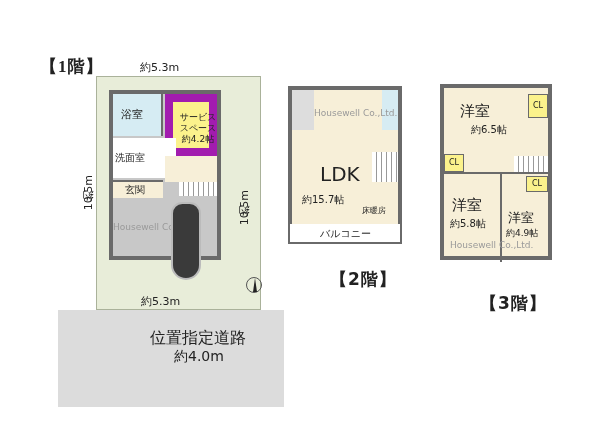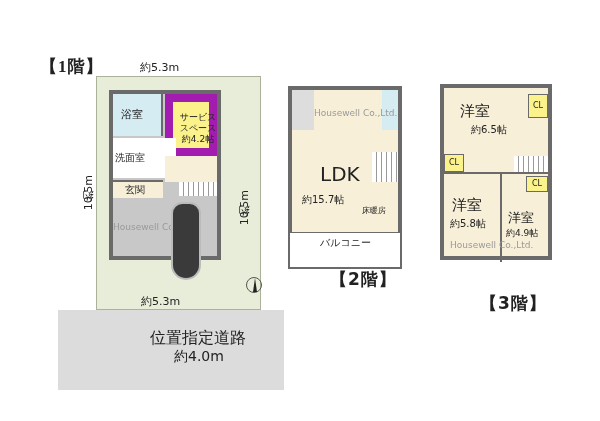--- a/index.html
+++ b/index.html
@@ -47,35 +47,35 @@
 
   <div class="abs" style="left:58px;top:108px;width:30px;height:78px;background:#3a3a3a;border-radius:12px 12px 16px 16px;border:2px solid #bbb;"></div>
 </div>
 
 <div class="abs dim" style="left:141px;top:294px;">約5.3m</div>
 
 <div class="abs" style="left:246px;top:277px;width:16px;height:16px;border:1px solid #555;border-radius:50%;">
   <div style="position:absolute;left:6px;top:0;width:0;height:0;border-left:2px solid transparent;border-right:2px solid transparent;border-bottom:14px solid #222;"></div>
 </div>
 
-<div class="abs road" style="left:58px;top:310px;width:226px;height:80px;">
+<div class="abs road" style="left:58px;top:310px;width:226px;height:97px;">
   <div class="abs" style="left:92px;top:18px;font-size:16px;">位置指定道路</div>
   <div class="abs" style="left:116px;top:38px;font-size:14px;">約4.0m</div>
 </div>
 
 <div class="abs wall" style="left:288px;top:86px;width:114px;height:150px;background:#f7efd8;">
   <div class="room" style="left:0;top:0;width:22px;height:40px;background:#ddd;"></div>
   <div class="room" style="left:90px;top:0;width:16px;height:40px;background:#d6ecf3;"></div>
   <div class="wm" style="left:22px;top:18px;">Housewell Co.,Ltd.</div>
   <div class="stairs" style="left:80px;top:62px;width:26px;height:30px;"></div>
   <div class="lbl" style="left:12px;top:72px;font-size:20px;margin-left:16px;">LDK</div>
   <div class="lbl" style="left:10px;top:104px;font-size:10px;">約15.7帖</div>
   <div class="lbl" style="left:70px;top:116px;font-size:8px;text-align:right;">床暖房</div>
 </div>
-<div class="abs" style="left:288px;top:233px;width:114px;height:36px;border:2px solid #6a6a6a;border-top:none;background:#fff;">
+<div class="abs" style="left:288px;top:224px;width:114px;height:20px;border:2px solid #6a6a6a;border-top:none;background:#fff;">
   <div class="lbl" style="left:30px;top:4px;font-size:10px;">バルコニー</div>
 </div>
 <div class="abs title" style="left:330px;top:268px;">【2階】</div>
 
 <div class="abs wall" style="left:440px;top:84px;width:112px;height:176px;background:#f7efd8;">
   <div class="room" style="left:84px;top:6px;width:20px;height:24px;background:#fbf28c;border:1px solid #6a6a6a;font-size:8px;text-align:center;line-height:22px;">CL</div>
   <div class="lbl" style="left:16px;top:14px;font-size:15px;">洋室</div>
   <div class="lbl" style="left:14px;top:36px;font-size:10px;padding-left:13px;">約6.5帖</div>
   <div class="room" style="left:0;top:66px;width:20px;height:18px;background:#fbf28c;border:1px solid #6a6a6a;font-size:8px;text-align:center;line-height:16px;">CL</div>
   <div class="room" style="left:82px;top:88px;width:22px;height:16px;background:#fbf28c;border:1px solid #6a6a6a;font-size:8px;text-align:center;line-height:14px;">CL</div>

